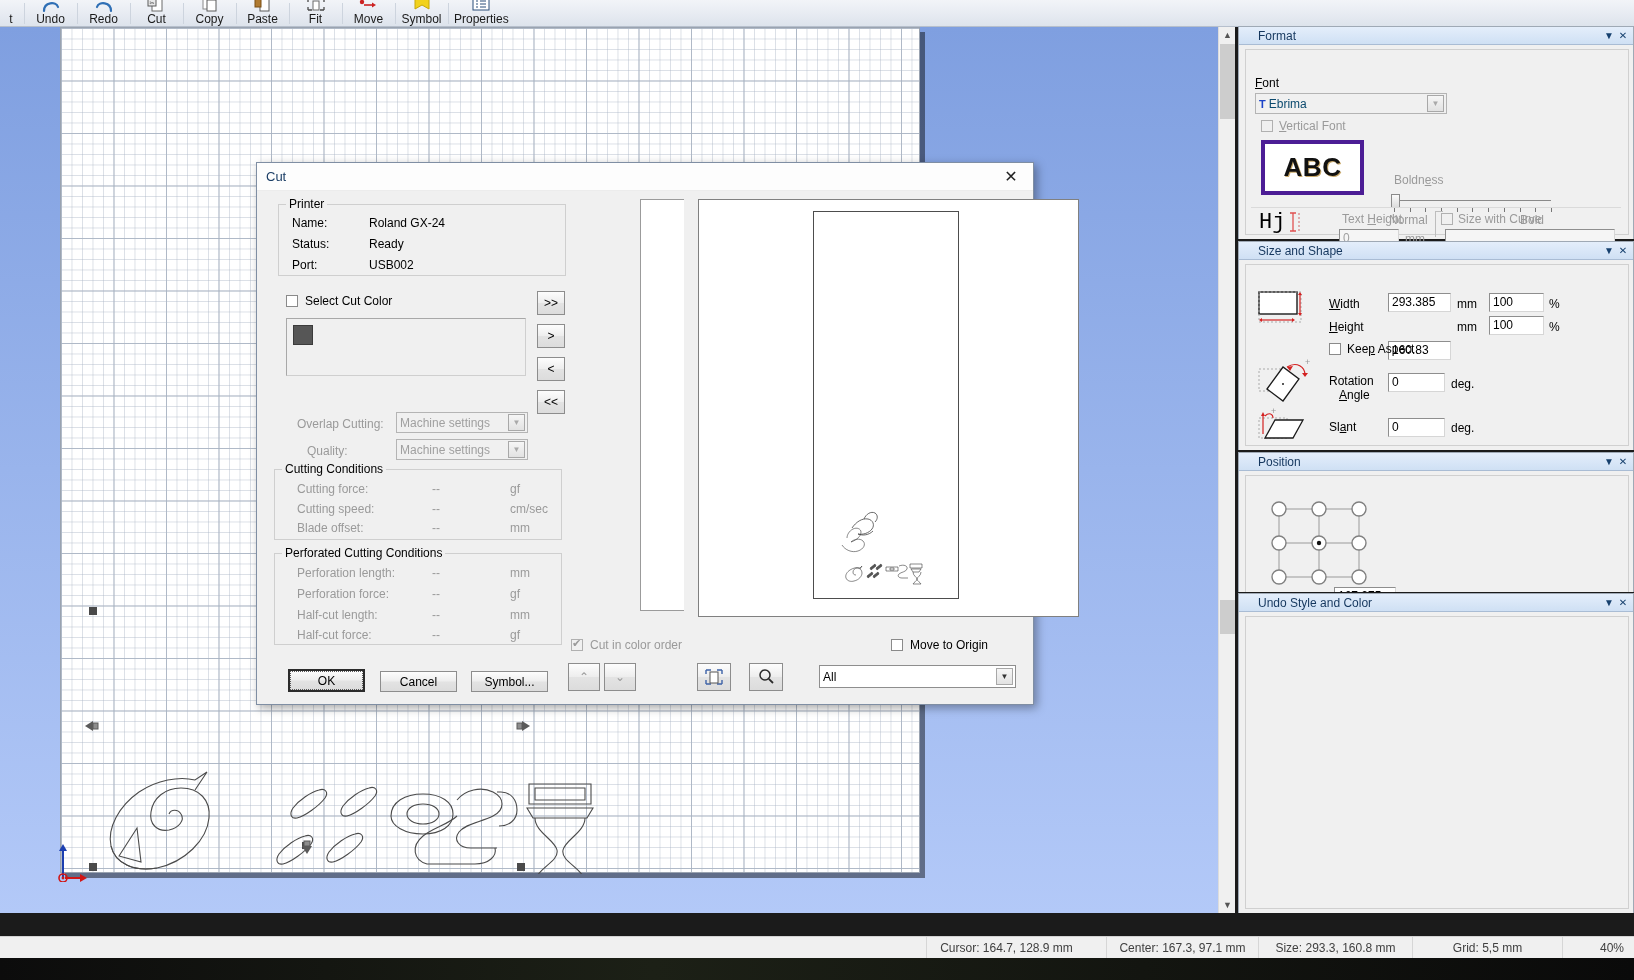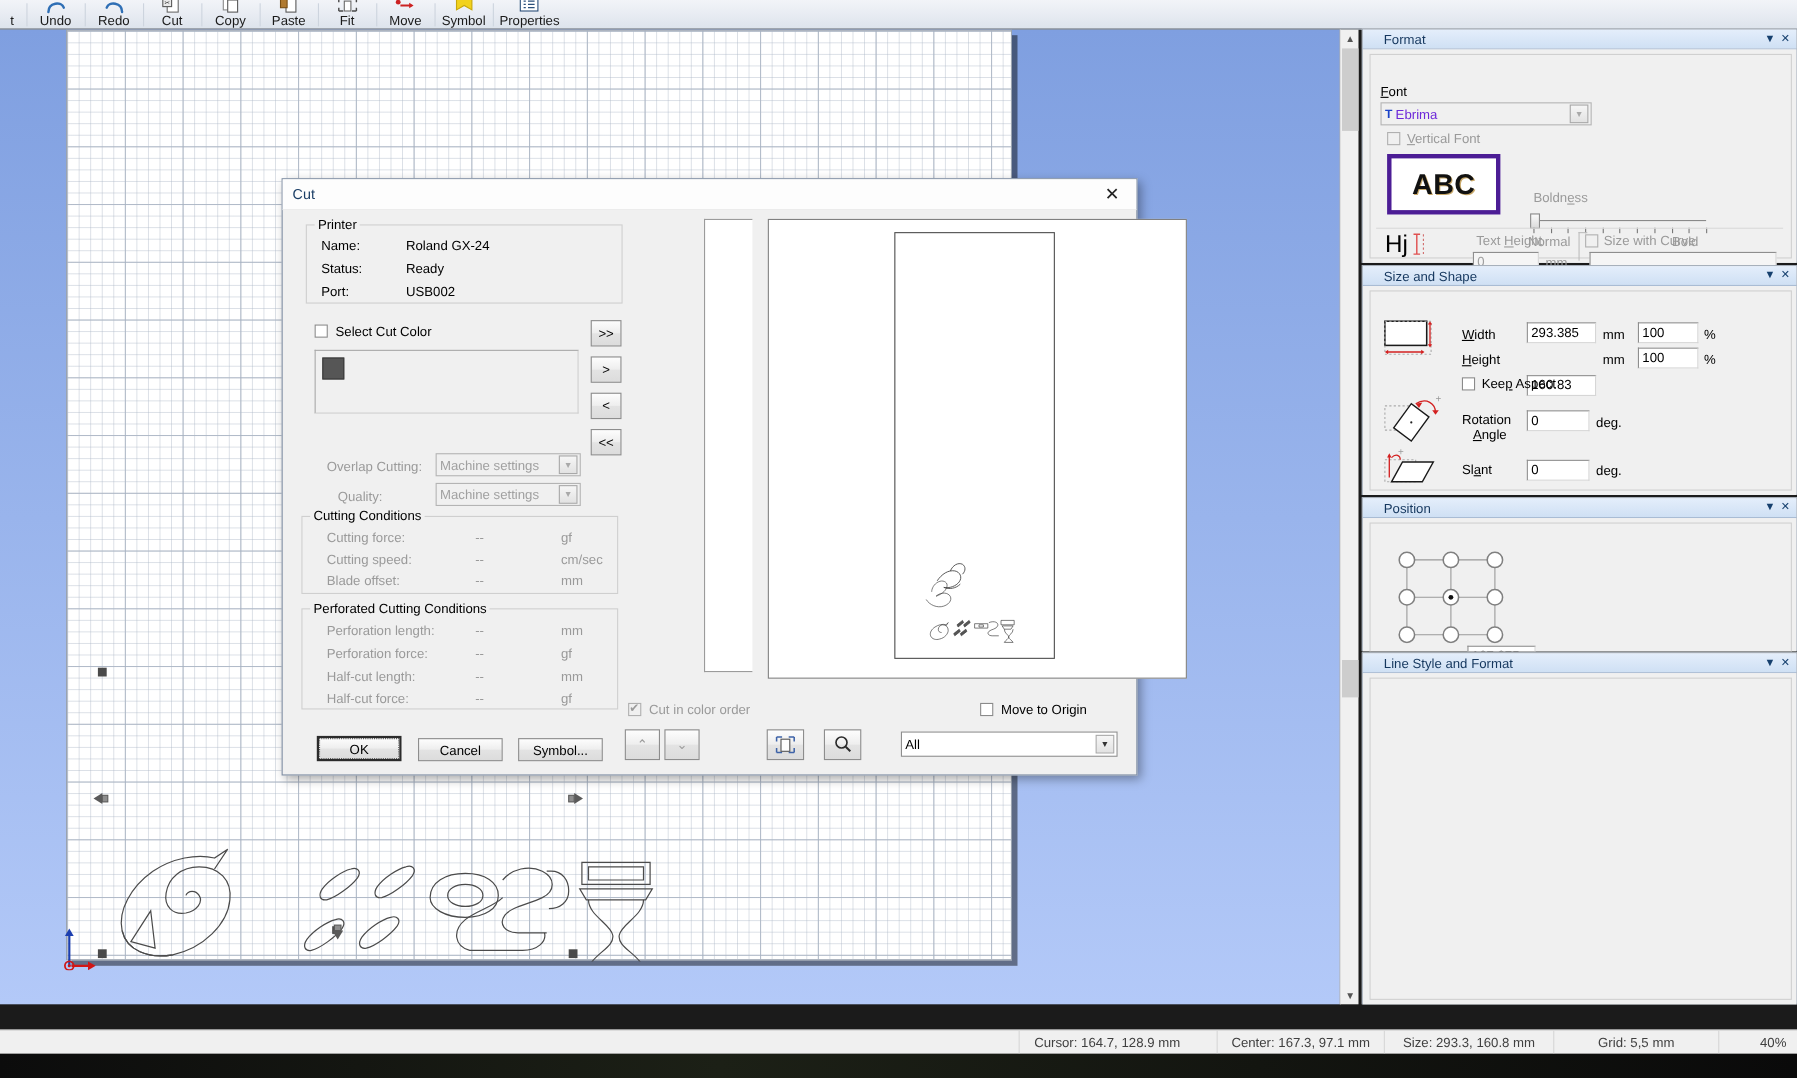--- a/index.html
+++ b/index.html
@@ -385,21 +385,21 @@
       <span class="hbtn">▼</span>
       <span class="hbtn">✕</span>
     </div>
     <div class="panel-body" style="height:194px;">
       <div class="inner-box" style="left:6px;top:4px;width:384px;height:186px;"></div>
 
       <div class="lbl" style="position:absolute;left:16px;top:31px;"><span class="u">F</span><span>ont</span></div>
 
       <div style="position:absolute;left:16px;top:48px;width:192px;height:21px;" class="combo dis">
         <span style="color:#1b43c8;font-weight:bold;font-size:11px;margin-right:3px;">T</span>
-        <span style="color:#6d28d9;">Ebrima</span>
+        <span style="color:#0c4a6e;">Ebrima</span>
         <span class="arrow">▼</span>
       </div>
 
       <div style="position:absolute;left:22px;top:74px;display:flex;align-items:center;gap:6px;">
         <span class="cbx dis"></span>
         <span class="lbl dis"><span class="u">V</span><span>ertical Font</span></span>
       </div>
 
       <div style="position:absolute;left:22px;top:95px;width:103px;height:55px;background:#fff;border:4px solid #4c1d95;display:flex;align-items:center;justify-content:center;">
         <span style="font-size:26px;font-weight:bold;letter-spacing:.5px;color:#111;text-shadow:1px 1px 0 #c9a96a;">ABC</span>
@@ -422,21 +422,21 @@
         <span style="width:1px;height:5px;background:#777;"></span>
           <span style="width:1px;height:5px;background:#777;"></span>
         <span style="width:1px;height:5px;background:#777;"></span>
       </div>
       <div class="lbl dis" style="position:absolute;left:150px;top:168px;">Normal</div>
       <div class="lbl dis" style="position:absolute;left:281px;top:168px;">Bold</div>
 
       <div style="position:absolute;left:12px;top:162px;width:370px;height:1px;background:#dadada;"></div>
 
       <div style="position:absolute;left:20px;top:164px;display:flex;align-items:center;">
-        <span style="font-family:Liberation Sans, sans-serif;font-size:22px;">Hj</span>
+        <span style="font-family:Liberation Mono, monospace;font-size:22px;">Hj</span>
         <svg width="22" height="26" viewBox="0 0 22 26">
           <path d="M8 4 v18" stroke="#e05050" stroke-width="1.3"></path>
           <path d="M5 4 h6 M5 22 h6" stroke="#e05050" stroke-width="1.3"></path>
           <path d="M14 4 v18" stroke="#d06a6a" stroke-width="1" stroke-dasharray="2,2"></path>
         </svg>
       </div>
       <div class="lbl dis" style="position:absolute;left:103px;top:167px;"><span>Text </span><span class="u">H</span><span>eight</span></div>
       <div class="tfield dis" style="position:absolute;left:100px;top:184px;width:60px;">0</div>
       <div class="lbl dis" style="position:absolute;left:166px;top:187px;">mm</div>
 
@@ -544,21 +544,21 @@
       </svg>
 
       <div class="lbl" style="position:absolute;left:24px;top:119px;">X</div>
       <div class="tfield" style="position:absolute;left:95px;top:116px;width:62px;">167.275</div>
       <div class="lbl" style="position:absolute;left:163px;top:120px;">mm</div>
     </div>
   </div>
 
   <div class="panel" style="left:1238px; top:593px; width:396px; height:320px;">
     <div class="panel-head">
-      <span class="ttl">Line Style and Format</span>
+      <span class="ttl">Undo Style and Color</span>
       <span class="hbtn">▼</span>
       <span class="hbtn">✕</span>
     </div>
     <div class="panel-body" style="height:301px;">
       <div class="inner-box" style="left:6px;top:4px;width:384px;height:293px;"></div>
 
     </div>
   </div>
 
   <div id="cutdlg">

